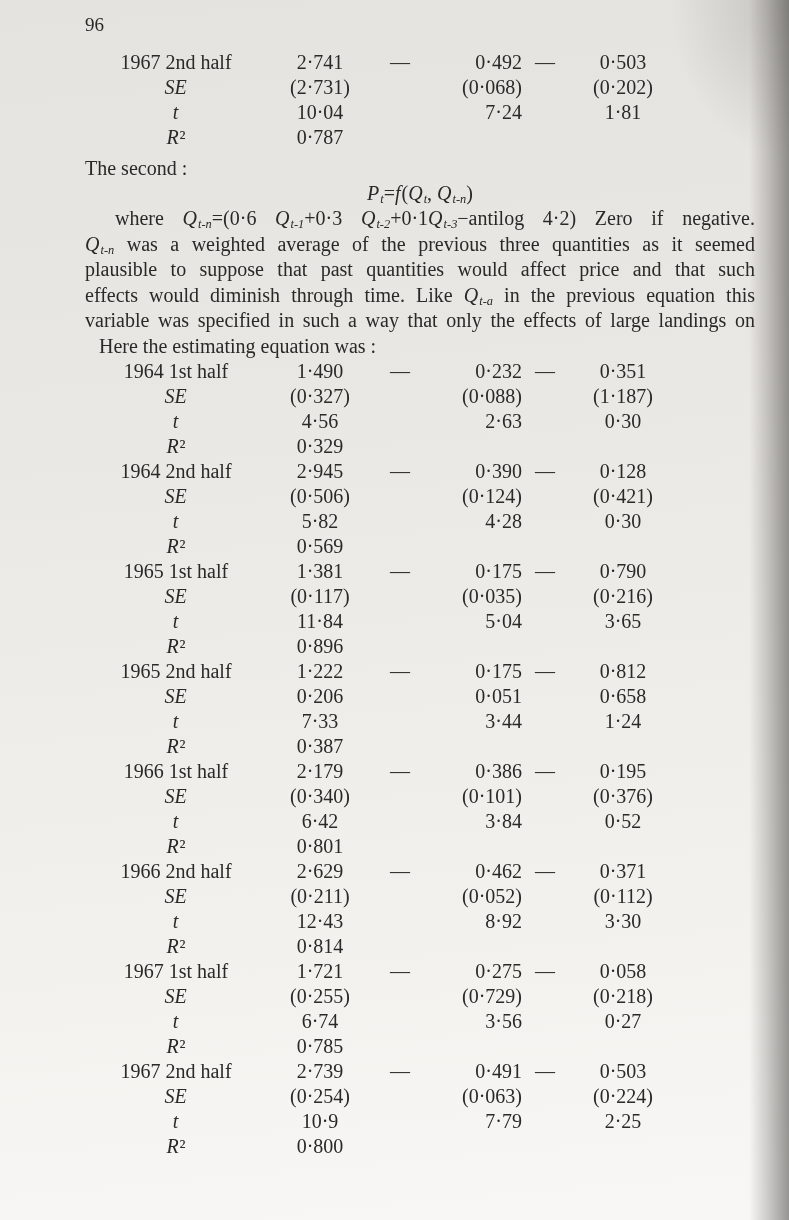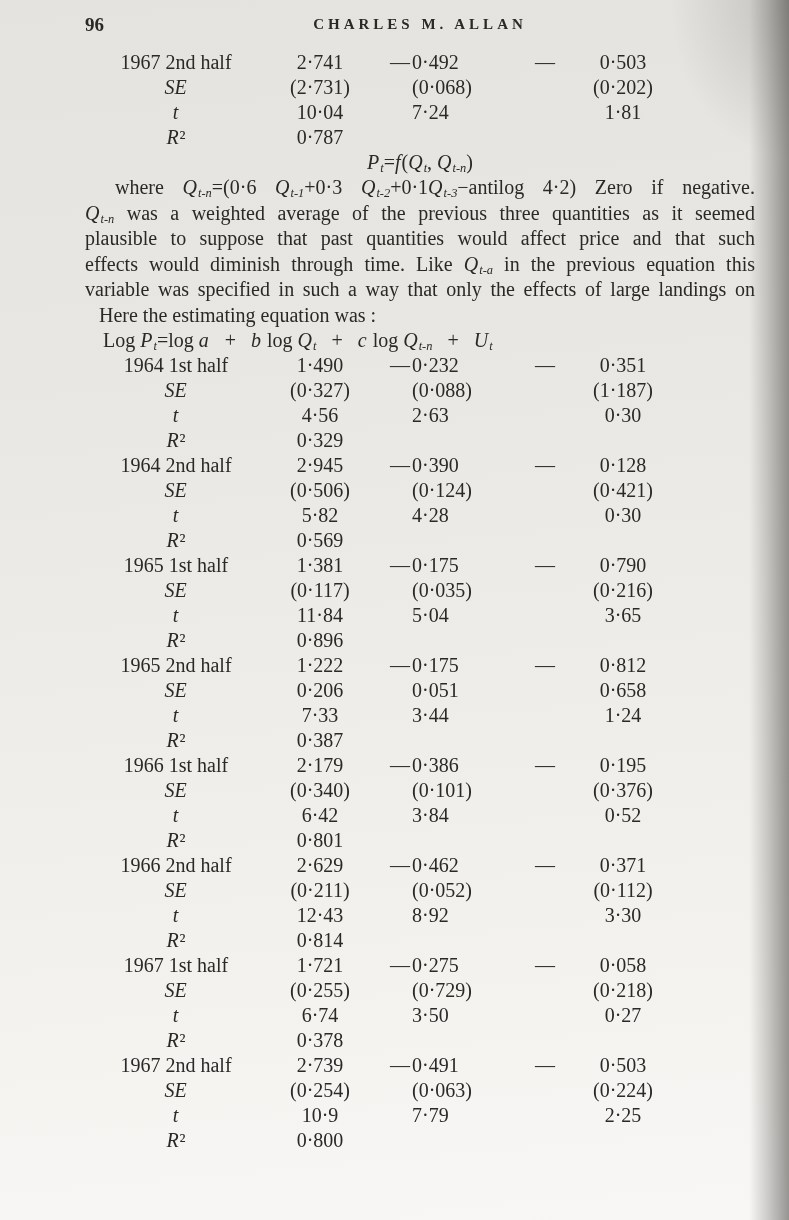--- a/index.html
+++ b/index.html
@@ -16,51 +16,50 @@
     position:absolute;top:0;right:0;width:40px;height:100%;
     background:linear-gradient(to right,rgba(100,97,93,0) 0%,rgba(100,97,93,0.28) 45%,rgba(70,68,65,0.55) 100%);
     pointer-events:none;
   }
   .corner-shade{
     position:absolute;top:0;right:0;width:120px;height:160px;
     background:radial-gradient(ellipse at top right,rgba(90,88,84,0.25),rgba(90,88,84,0) 70%);
     pointer-events:none;
   }
   .inner{position:relative;padding:14px 34px 0 85px;width:670px;}
-  .header{position:relative;height:24px;font-weight:bold;}
+  .header{position:relative;height:24px;}
   .page-number{position:absolute;left:0;top:0;font-size:19px;}
   .running-head{text-align:center;font-size:15px;letter-spacing:4px;padding-top:2px;}
   .t-table{margin-top:12px;}
   .t-row{display:flex;height:25px;line-height:25px;margin-left:15px;}
   .t-row span{display:block;white-space:nowrap;}
   .c0{width:152px;text-align:center;}
   .c1{width:136px;text-align:center;}
   .c2{width:24px;text-align:center;}
-  .c3{width:110px;text-align:left;}
+  .c3{width:110px;text-align:right;}
   .c4{width:46px;text-align:center;}
   .c5{width:110px;text-align:center;}
   .second-label{margin-top:6px;height:25px;line-height:25px;}
   .equation{height:25px;line-height:25px;text-align:center;}
   .para-line{height:25.5px;line-height:25.5px;text-align:justify;text-align-last:justify;}
   .para-line.first{text-indent:30px;}
   .para-line.last{text-align:left;text-align-last:left;}
   .estimating-label{height:25px;line-height:25px;text-indent:14px;}
   .est-header{height:25px;line-height:25px;margin-left:18px;white-space:pre;}
   sub{font-size:0.62em;font-style:italic;line-height:0;vertical-align:-0.28em;letter-spacing:0;}
   i{padding-right:1px;}
 </style>
 </head>
 <body>
 
 <div class="page">
   <div class="inner">
 
     <div class="header">
       <span class="page-number">96</span>
-      <div class="running-head">CHARLES M. ALLAN</div>
     </div>
 
     <div class="t-table">
         <div class="t-row">
     <span class="c0">1967 2nd half</span>
     <span class="c1">2·741</span>
     <span class="c2">—</span>
     <span class="c3">0·492</span>
     <span class="c4">—</span>
     <span class="c5">0·503</span>
@@ -84,34 +83,34 @@
         <div class="t-row">
     <span class="c0"><i>R</i>²</span>
     <span class="c1">0·787</span>
     <span class="c2"></span>
     <span class="c3"></span>
     <span class="c4"></span>
     <span class="c5"></span>
   </div>
       </div>
 
+    <div class="second-label">The second :</div>
 
     <div class="equation"><i>P</i><sub>t</sub>=<i>f</i>(<i>Q</i><sub>t</sub>, <i>Q</i><sub>t-n</sub>)</div>
 
     <div class="paragraph">
         <div class="para-line first">where  <i>Q</i><sub>t-n</sub>=(0·6 <i>Q</i><sub>t-1</sub>+0·3 <i>Q</i><sub>t-2</sub>+0·1<i>Q</i><sub>t-3</sub>−antilog 4·2) Zero if negative.</div>
         <div class="para-line"><i>Q</i><sub>t-n</sub> was a weighted average of the previous three quantities as it seemed</div>
         <div class="para-line">plausible to suppose that past quantities would affect price and that such</div>
         <div class="para-line">effects would diminish through time. Like <i>Q</i><sub>t-a</sub> in the previous equation this</div>
         <div class="para-line">variable was specified in such a way that only the effects of large landings on</div>
       </div>
 
     <div class="estimating-label">Here the estimating equation was :</div>
 
-    <div class="est-header">Log <i>P</i><sub>t</sub>=log <i>a</i>   +   <i>b</i> log <i>Q</i><sub>t</sub>   +   <i>c</i> log <i>Q</i><sub>t-n</sub>   +   <i>U</i><sub>t</sub></div>
 
     <div class="t-table" style="margin-top:0;">
         <div class="t-row">
     <span class="c0">1964 1st half</span>
     <span class="c1">1·490</span>
     <span class="c2">—</span>
     <span class="c3">0·232</span>
     <span class="c4">—</span>
     <span class="c5">0·351</span>
   </div>
@@ -312,27 +311,27 @@
     <span class="c1">(0·255)</span>
     <span class="c2"></span>
     <span class="c3">(0·729)</span>
     <span class="c4"></span>
     <span class="c5">(0·218)</span>
   </div>
         <div class="t-row">
     <span class="c0"><i>t</i></span>
     <span class="c1">6·74</span>
     <span class="c2"></span>
-    <span class="c3">3·50</span>
+    <span class="c3">3·56</span>
     <span class="c4"></span>
     <span class="c5">0·27</span>
   </div>
         <div class="t-row">
     <span class="c0"><i>R</i>²</span>
-    <span class="c1">0·378</span>
+    <span class="c1">0·785</span>
     <span class="c2"></span>
     <span class="c3"></span>
     <span class="c4"></span>
     <span class="c5"></span>
   </div>
         <div class="t-row">
     <span class="c0">1967 2nd half</span>
     <span class="c1">2·739</span>
     <span class="c2">—</span>
     <span class="c3">0·491</span>

